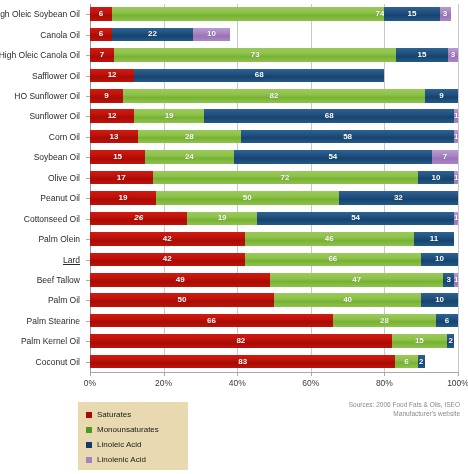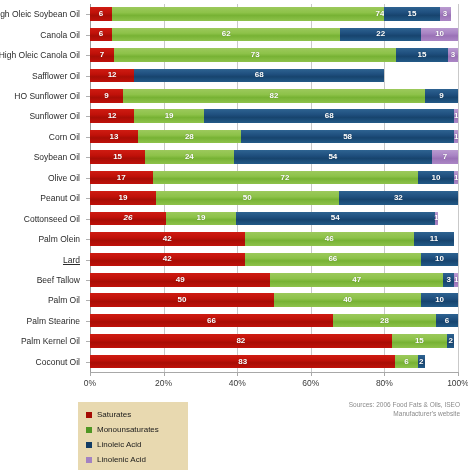--- a/index.html
+++ b/index.html
@@ -204,23 +204,20 @@
             <div class="seg linolen" style="width: 11.04px;">
               <span>3</span>
             </div>
           </div>
         </div>
         <div class="row" style="top: 20.4444px;">
           <div class="bar-wrap">
             <div class="seg sat" style="width: 22.08px;">
               <span>6</span>
             </div>
-            <div class="seg mono" style="width: 228.16px;">
-              <span>62</span>
-            </div>
             <div class="seg lino" style="width: 80.96px;">
               <span>22</span>
             </div>
             <div class="seg linolen" style="width: 36.8px;">
               <span>10</span>
             </div>
           </div>
         </div>
         <div class="row" style="top: 40.8889px;">
           <div class="bar-wrap">
@@ -333,21 +330,21 @@
             <div class="seg mono" style="width: 184px;">
               <span>50</span>
             </div>
             <div class="seg lino" style="width: 120px;">
               <span>32</span>
             </div>
           </div>
         </div>
         <div class="row" style="top: 204.444px;">
           <div class="bar-wrap">
-            <div class="seg sat" style="width: 76px; font-style: italic;">
+            <div class="seg sat" style="width: 98px; font-style: italic;">
               <span>26</span>
             </div>
             <div class="seg mono" style="width: 69.92px;">
               <span>19</span>
             </div>
             <div class="seg lino" style="width: 198.72px;">
               <span>54</span>
             </div>
             <div class="seg linolen" style="width: 3.68px;">
               <span>1</span>

